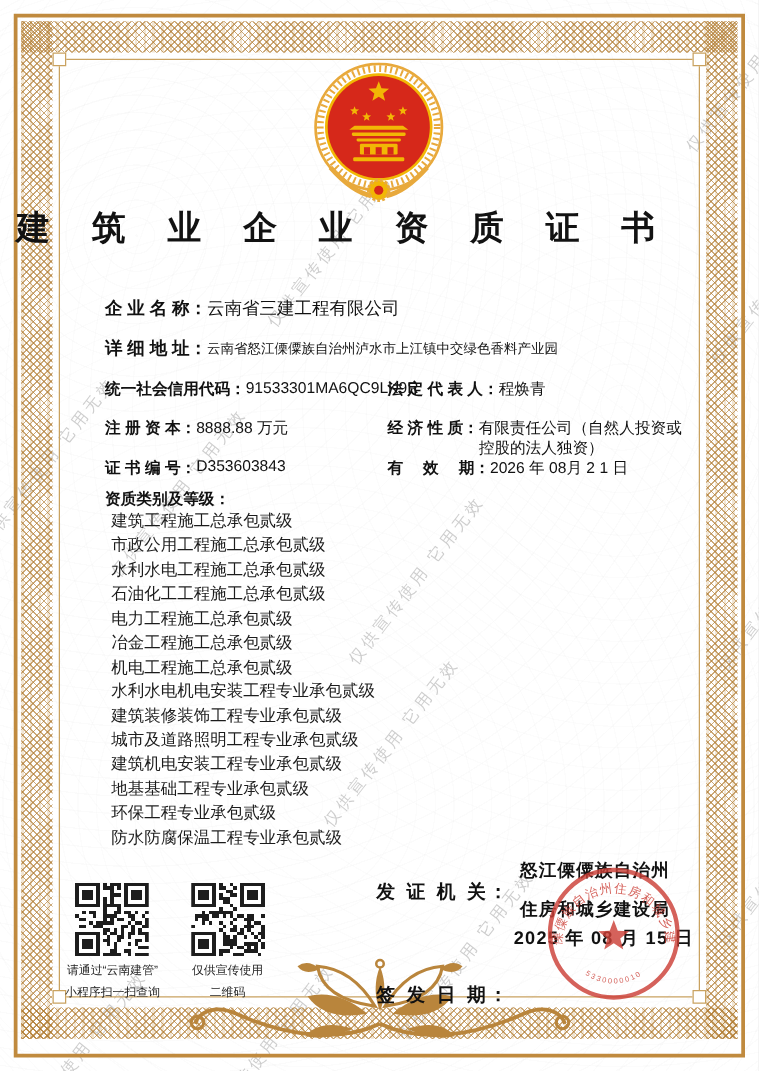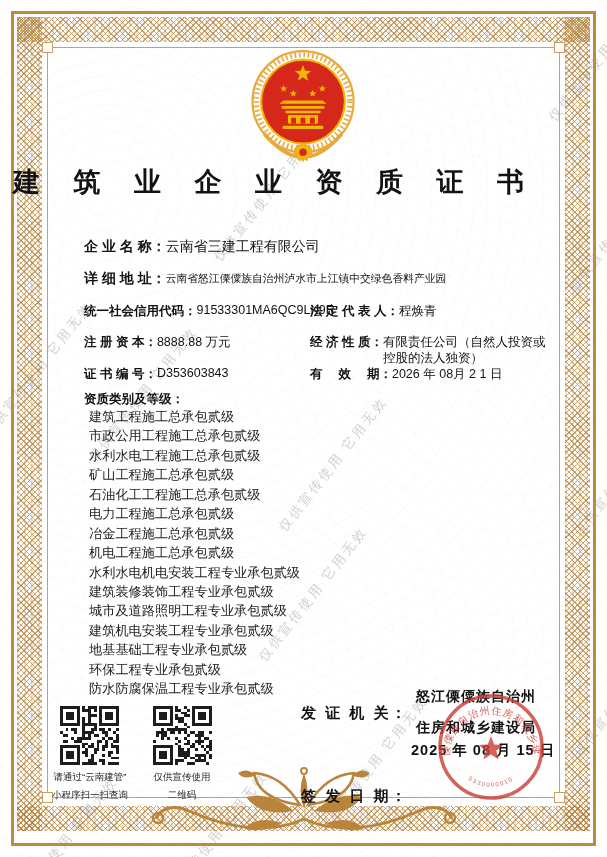--- a/index.html
+++ b/index.html
@@ -167,21 +167,20 @@
     <span class="lbl sm">有　 效　 期：</span>
     <span class="val sm">2026 年 08月 2 1 日</span>
   </div>
 
   <div class="qhead">资质类别及等级：</div>
   <ul class="qlist">
 
   <li>建筑工程施工总承包贰级</li>
       <li>市政公用工程施工总承包贰级</li>
       <li>水利水电工程施工总承包贰级</li>
-      <li>矿山工程施工总承包贰级</li>
       <li>石油化工工程施工总承包贰级</li>
       <li>电力工程施工总承包贰级</li>
       <li>冶金工程施工总承包贰级</li>
       <li>机电工程施工总承包贰级</li>
       <li>水利水电机电安装工程专业承包贰级</li>
       <li>建筑装修装饰工程专业承包贰级</li>
       <li>城市及道路照明工程专业承包贰级</li>
       <li>建筑机电安装工程专业承包贰级</li>
       <li>地基基础工程专业承包贰级</li>
       <li>环保工程专业承包贰级</li>

